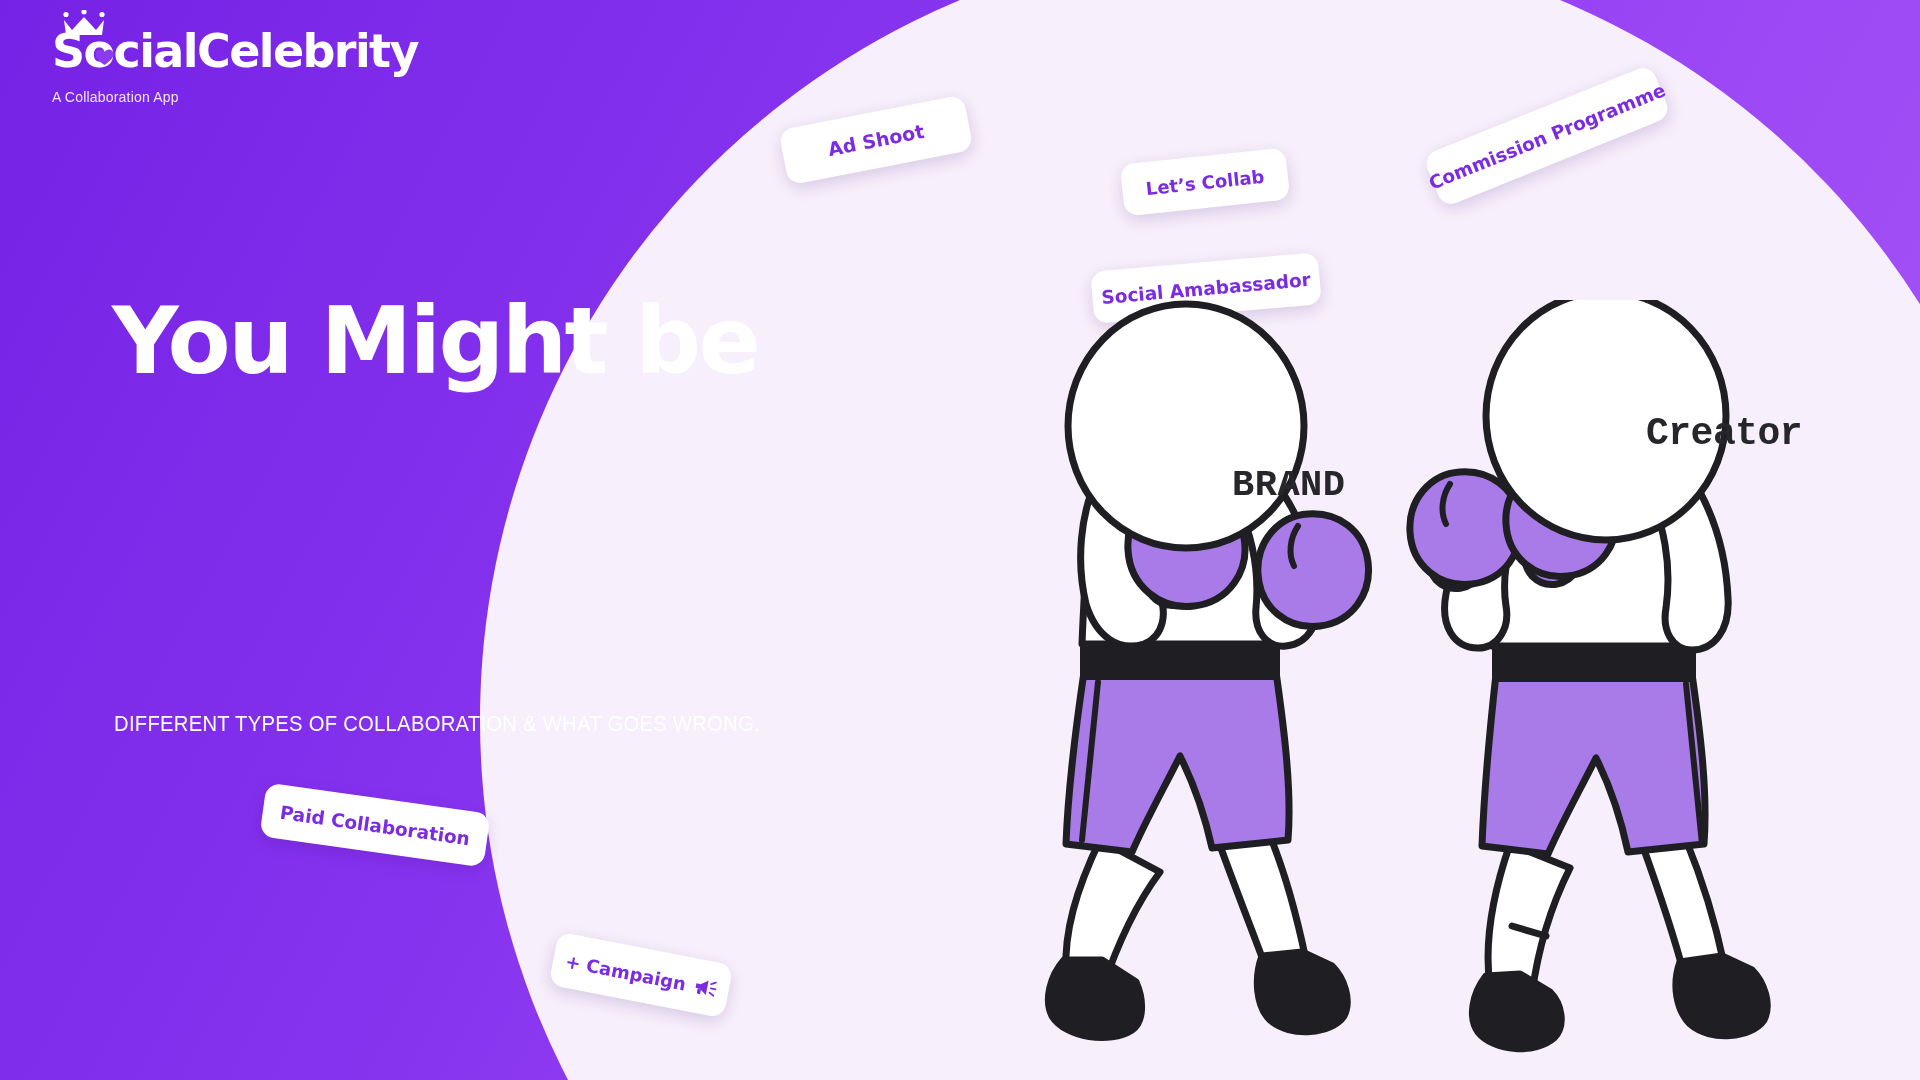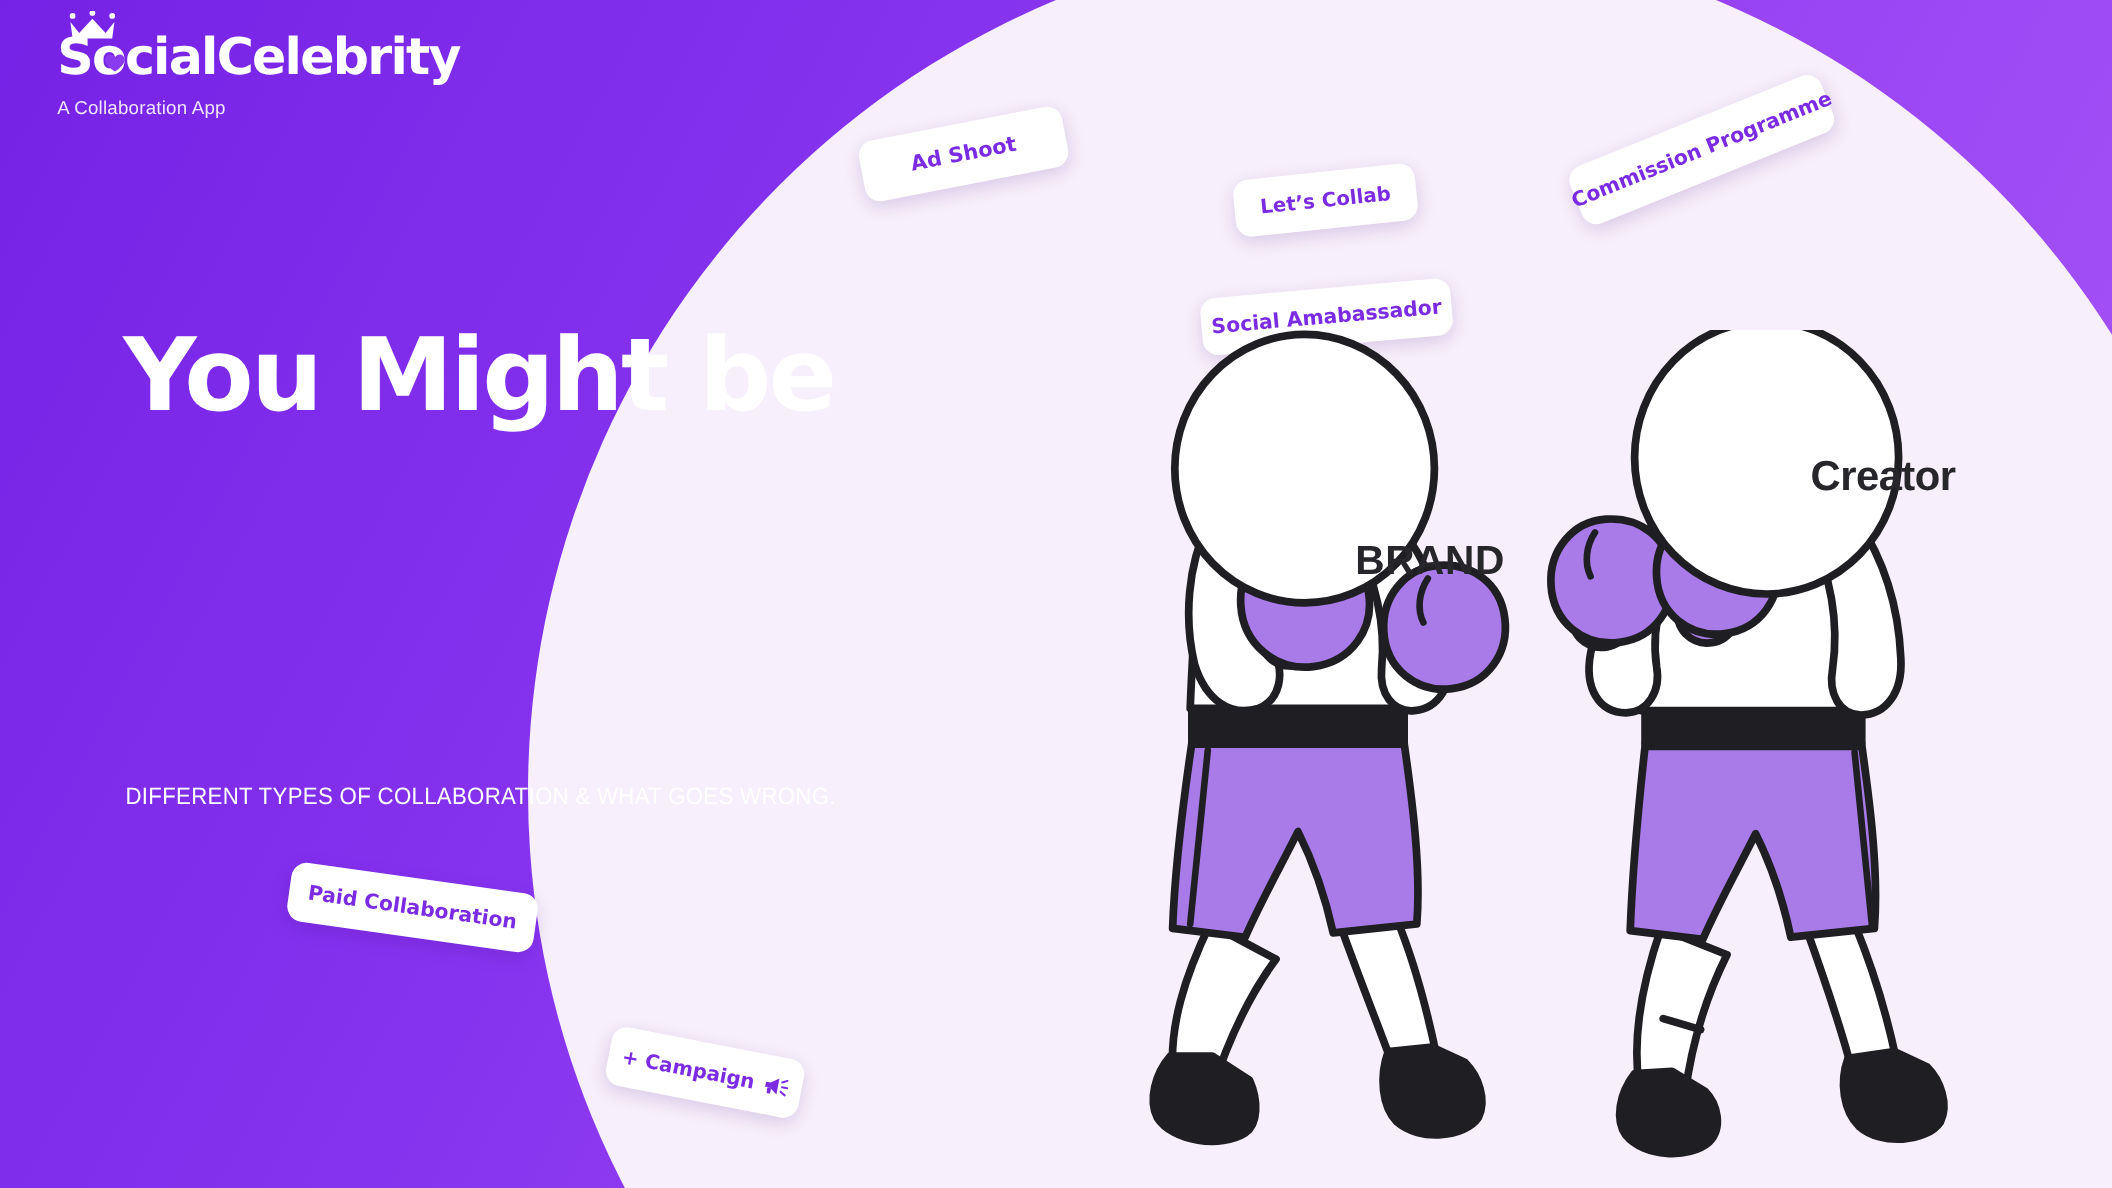--- a/index.html
+++ b/index.html
@@ -30,21 +30,21 @@
   .logo-block { position:absolute; left:52px; top:28px; width:430px; }
   .logo-lockup { position:relative; display:flex; align-items:flex-end; }
   .crown-icon { position:absolute; left:10px; top:-18px; width:44px; height:26px; }
   .logo-word {
     font-family:"DejaVu Sans", sans-serif;
     font-weight:700; font-size:46px; letter-spacing:-1.6px;
     color:#FFFFFF; line-height:1; position:relative; white-space:nowrap;
   }
   .heart-dot { position:absolute; left:43px; top:21px; width:19px; height:17px; }
   .logo-tagline {
-    margin-top:15px; font-size:17px; color:#F1E4FD;
+    margin-top:15px; font-size:14px; color:#F1E4FD;
     letter-spacing:.2px; font-weight:400;
   }
 
   
   .headline-wrap { position:absolute; left:112px; top:290px; width:900px; }
   .headline {
     font-family:"DejaVu Sans", sans-serif;
     font-weight:700; color:#FFFFFF;
     font-size:92px; line-height:1.12; letter-spacing:-2.6px;
   }
@@ -74,25 +74,25 @@
   .pill-ambassador     { left:1092px; top:262px; width:228px; height:52px; font-size:18.5px; transform:rotate(-5deg); }
   .pill-paid           { left:262px;  top:798px; width:226px; height:54px; font-size:18.5px; transform:rotate(8deg); }
   .pill-campaign       { left:552px;  top:948px; width:178px; height:54px; font-size:18px;  transform:rotate(11deg); }
   .megaphone-icon { width:22px; height:18px; flex:0 0 auto; }
 
   
   .boxers { position:absolute; left:1040px; top:300px; width:880px; height:780px; }
   .boxers svg { width:100%; height:100%; display:block; }
   .head-label {
     position:absolute;
-    font-family:Liberation Sans, sans-serif;
+    font-family:Liberation Mono, monospace;
     font-weight:700; color:#26262B;
     letter-spacing:-.5px;
   }
-  .label-brand   { left:1232px; top:489px; font-size:37px; letter-spacing:.5px; }
+  .label-brand   { left:1232px; top:464px; font-size:37px; letter-spacing:.5px; }
   .label-creator { left:1646px; top:412px; font-size:38px; }
 </style>
 </head>
 <body>
 
 <div id="stage">
 
   <div class="curve-shape"></div>
 
   <div class="logo-block">

